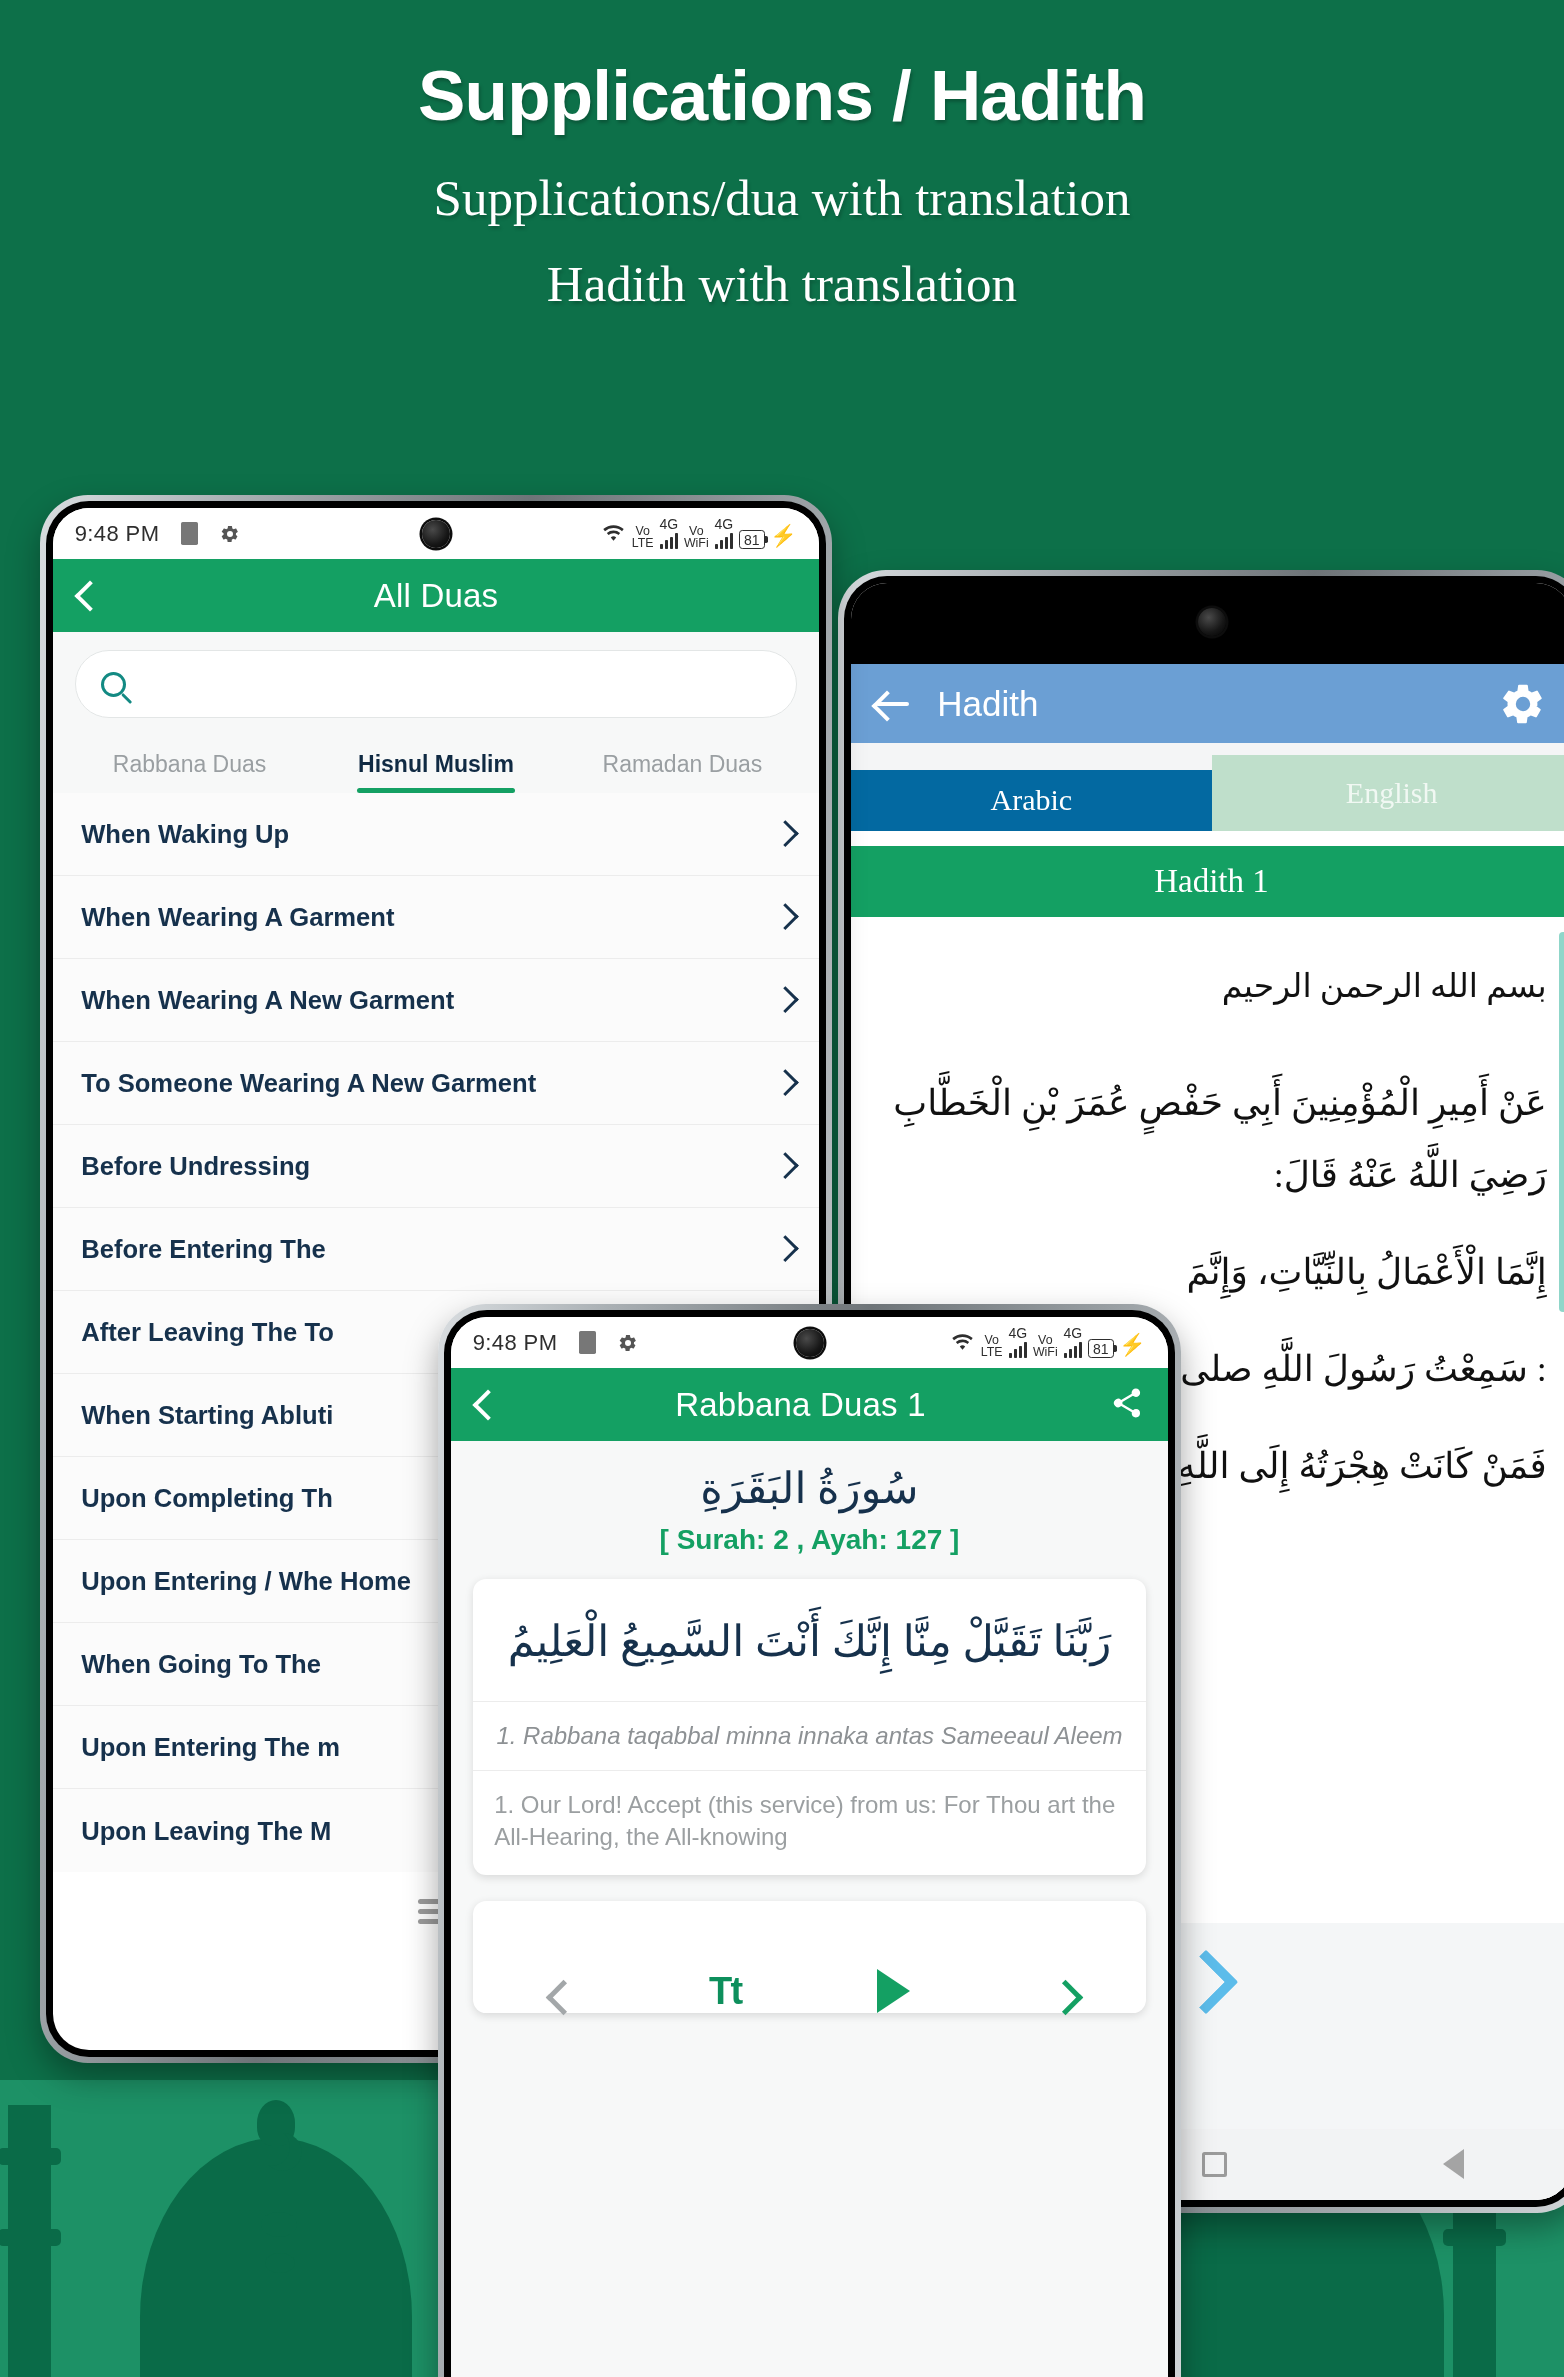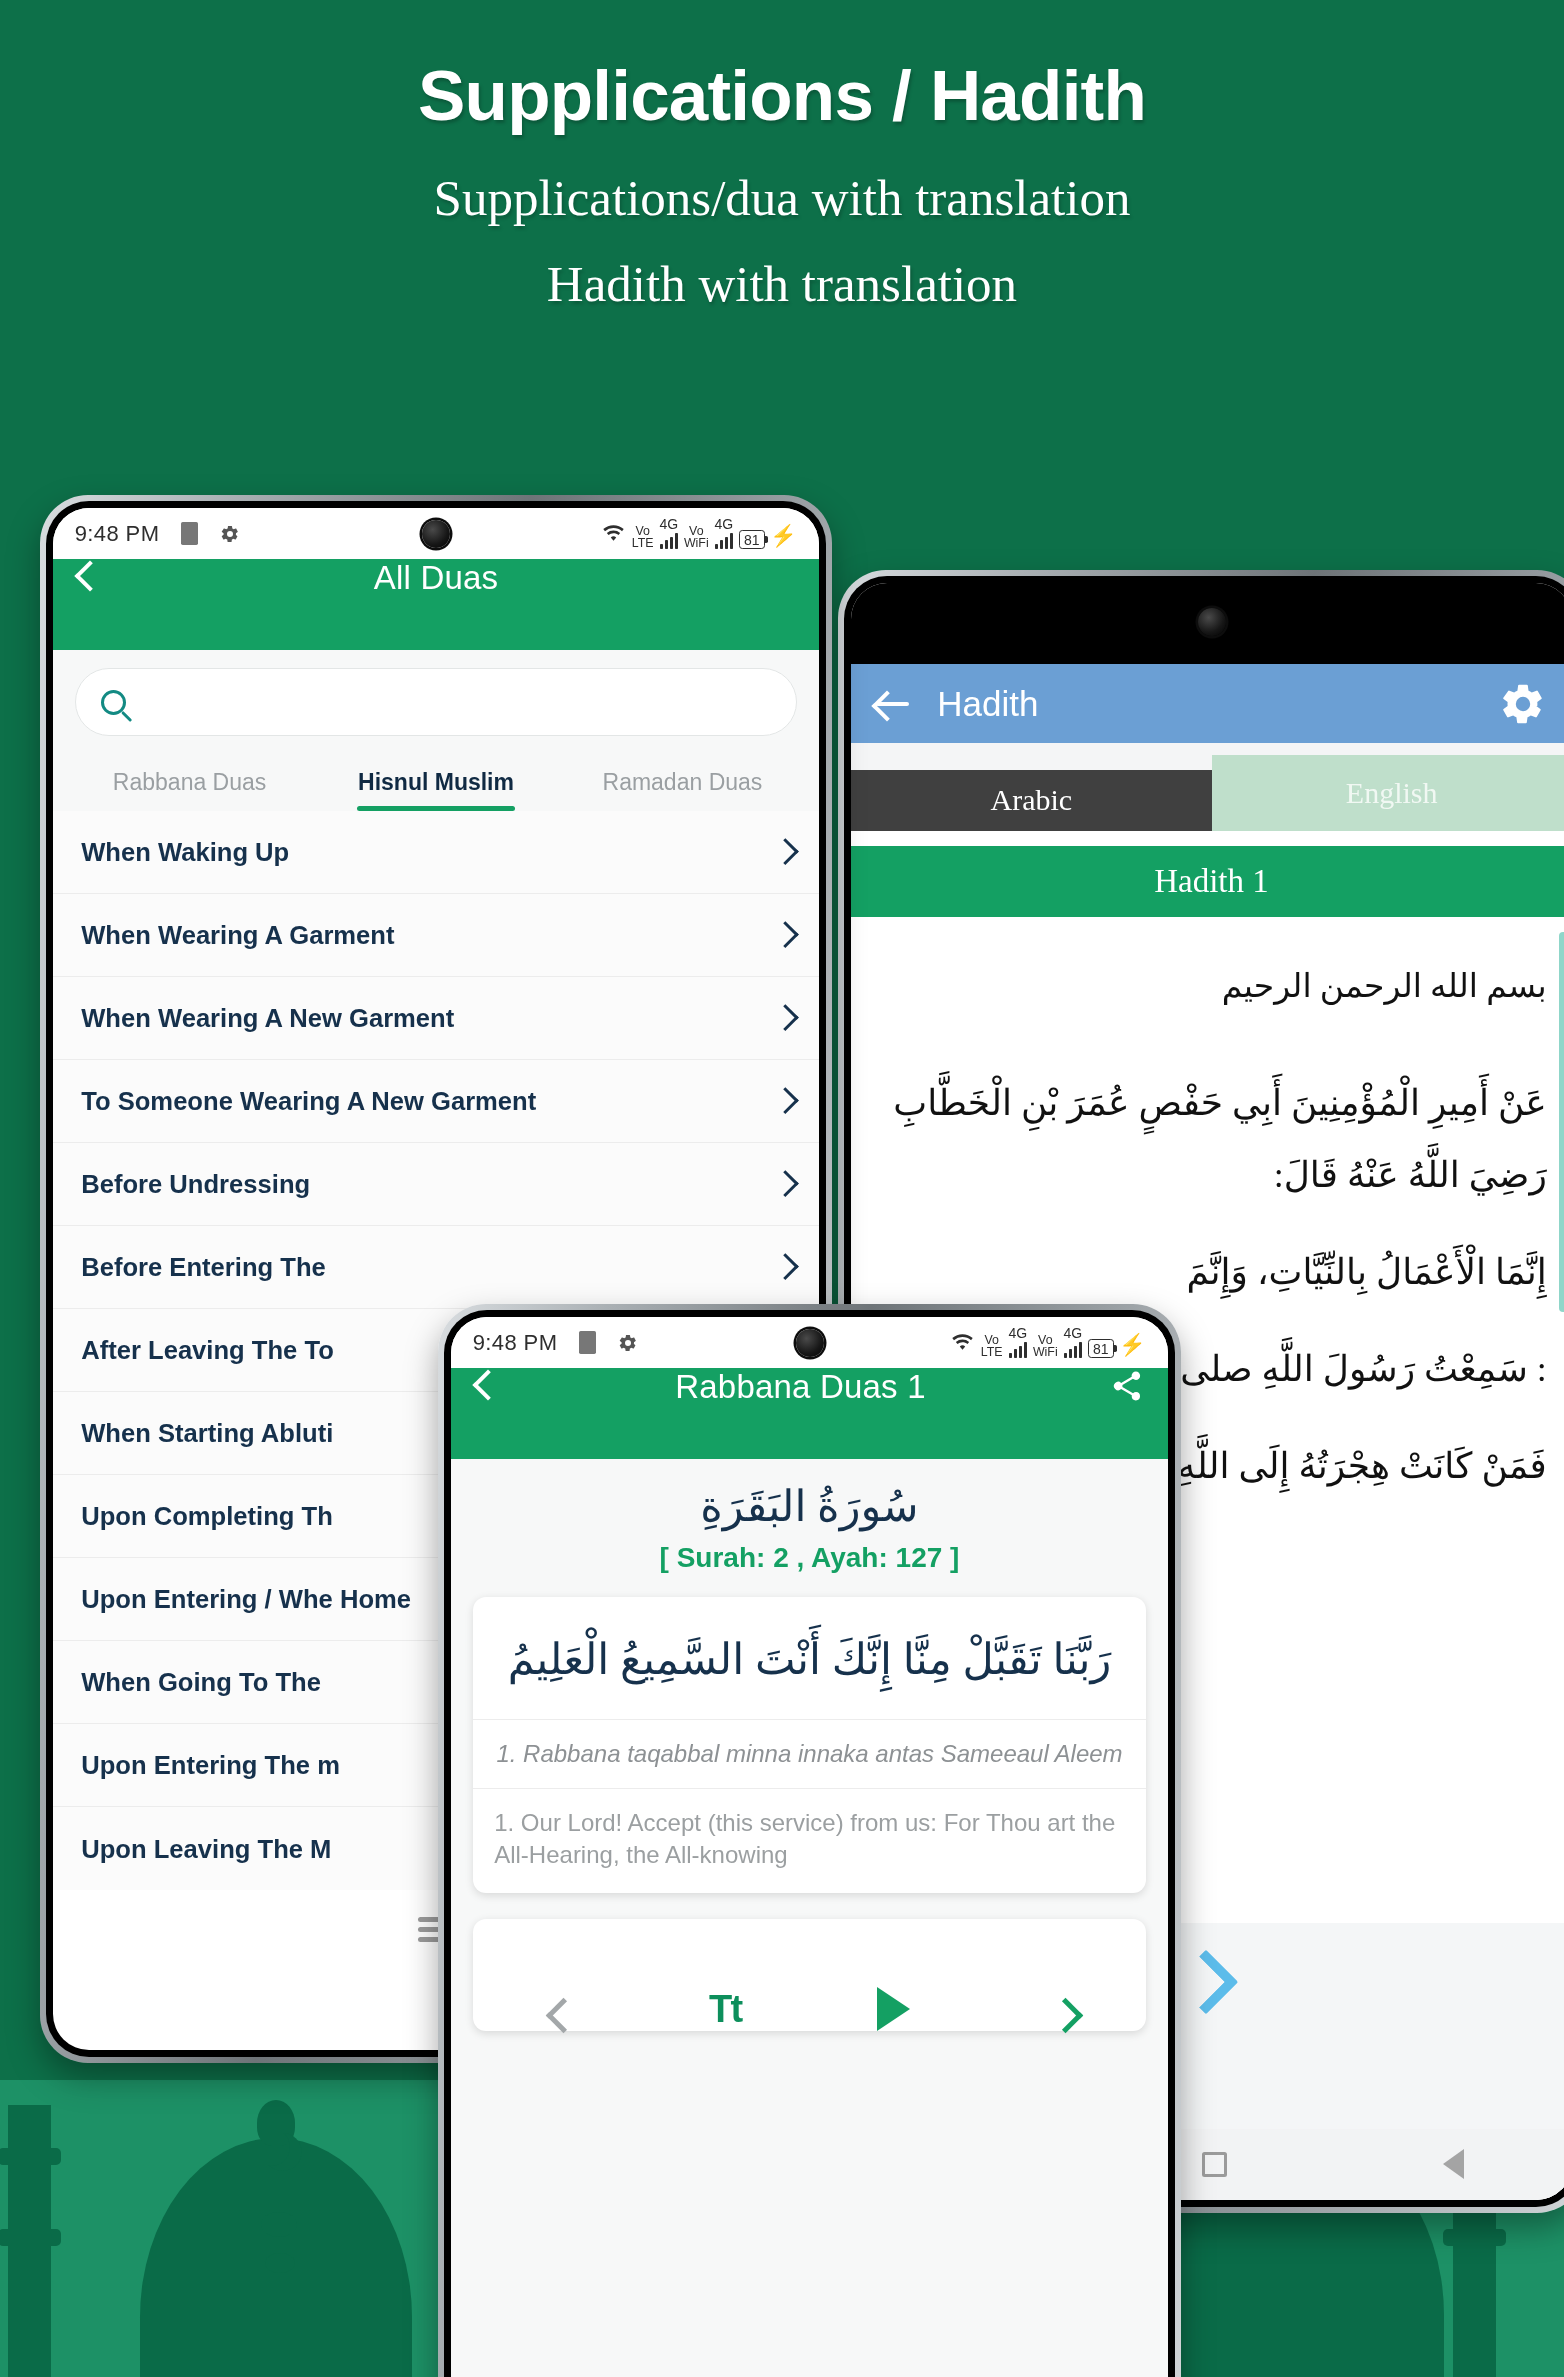--- a/index.html
+++ b/index.html
@@ -147,22 +147,22 @@
 
   .camera-dot{
     position:absolute; left:50%; transform:translateX(-50%);
     width:28px; height:28px; border-radius:50%;
     background:radial-gradient(circle at 38% 34%, #4a4a4a 0%, #171717 58%, #000 100%);
     box-shadow:0 0 0 2.5px #0d0d0d;
   }
 
   
   .appbar{
-    height:91px; background:#14a063;
-    display:flex; padding:0 23px;
+    height:73px; background:#14a063;
+    display:flex; align-items:center; padding:0 23px;
     color:#fff;
   }
   .appbar .ab-title{
     flex:1; text-align:center; font-size:33px; letter-spacing:0.2px;
   }
   .chev-back{ width:18px; height:33px; position:relative; }
   .chev-back:before{
     content:""; position:absolute; left:3.3px; top:5.8px;
     width:18px; height:18px;
     border-left:4.1px solid #fff; border-bottom:4.1px solid #fff;
@@ -256,21 +256,21 @@
   .ab-blue-title{ font-size:35px; margin-left:23px; flex:1; }
   .gear{
     width:48px; height:48px; position:relative;
   }
   .seg-wrap{ background:#f4f5f6; padding:11.6px 0 0; }
   .seg{ display:flex; height:76px; }
   .seg .s{
     flex:1; display:flex; align-items:center; justify-content:center;
     font-family:"Liberation Serif", serif; font-size:30px;
   }
-  .seg .s.on{ background:#404040; color:#fff;margin-top:15px; }
+  .seg .s.on{ background:#0369a1; color:#fff;margin-top:15px; }
   .seg .s.off{ background:#bfdfcb; color:#f1f8f3; }
   .hadith-title{
     background:#14a063; height:71px; color:#fff;
     display:flex; align-items:center; justify-content:center;
     font-family:"Liberation Serif", serif; font-size:33px;
     margin-top:15px;
   }
   .hadith-body{
     background:#fff; padding:36px 25px 0 30px;
     direction:rtl; position:relative; height:calc(100% - 330px);

